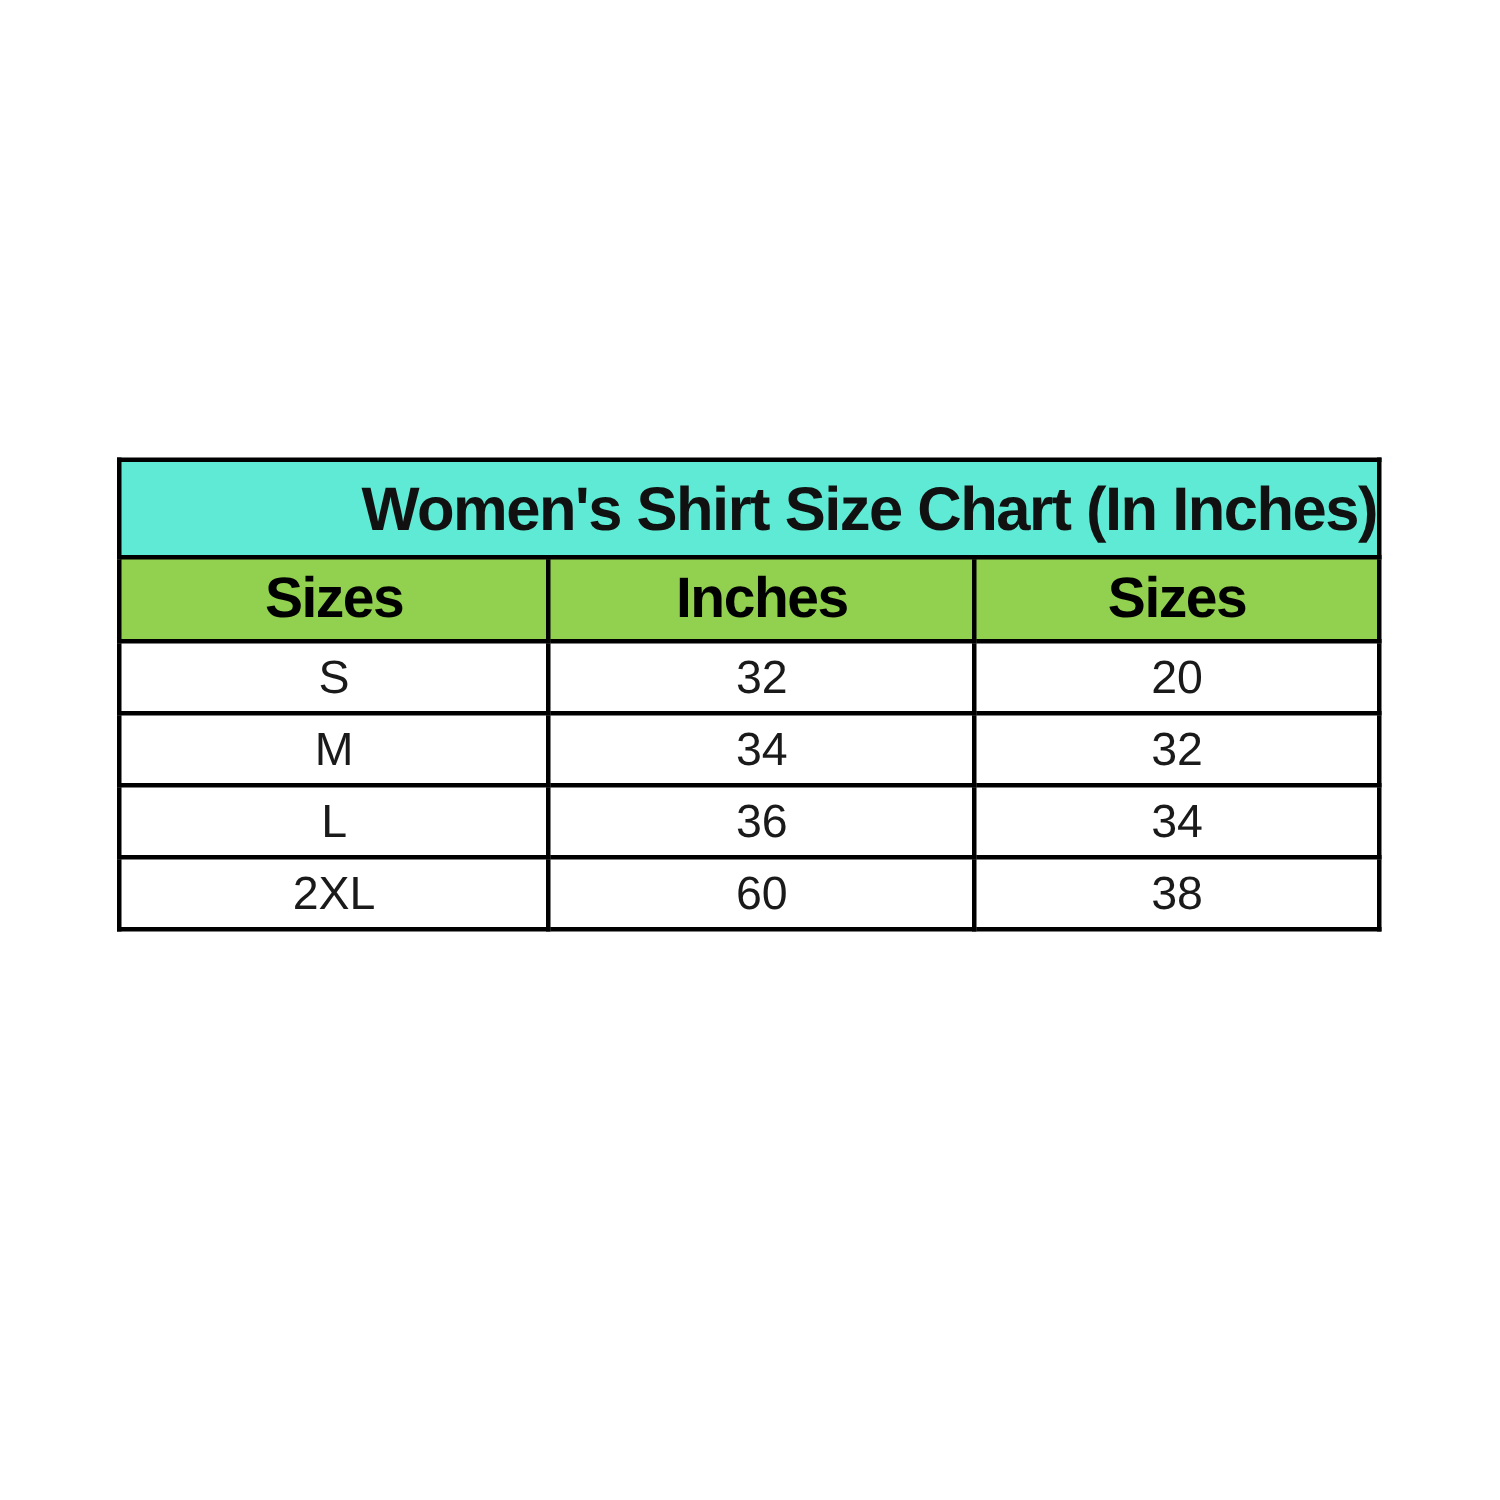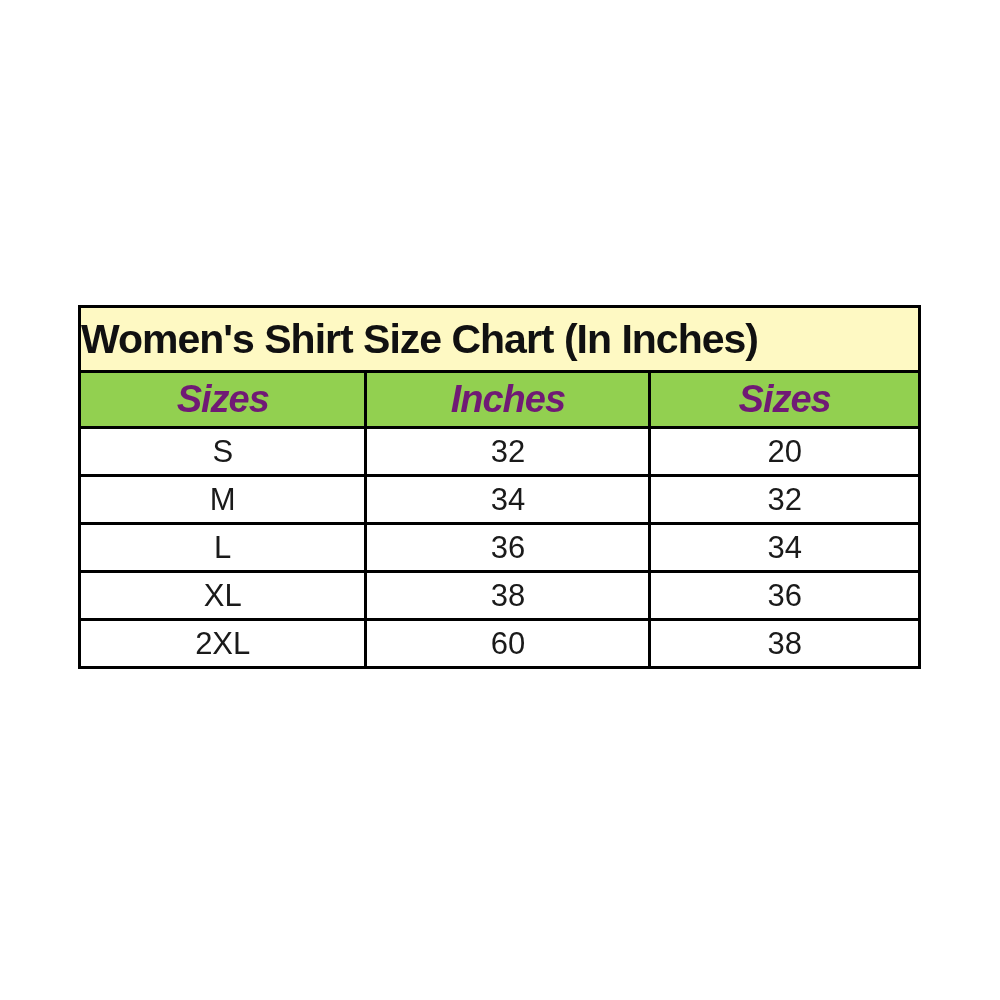--- a/index.html
+++ b/index.html
@@ -31,40 +31,39 @@
   table.size-table th,
   table.size-table td {
     border: 3px solid #000000;
   }
   col.c1 { width: 34.1%; }
   col.c2 { width: 33.8%; }
   col.c3 { width: 32.1%; }
 
   th.title-cell {
     height: 62px;
-    background: #fef9c3;
+    background: #5eead4;
     font-size: 41px;
     font-weight: bold;
     letter-spacing: -1px;
     color: #111111;
-    text-align: left;
+    text-align: right;
     vertical-align: middle;
     padding: 0;
   }
   tr.header-row th {
     height: 53px;
     background: #92D050;
     font-size: 38px;
     font-weight: bold;
     letter-spacing: -1px;
-    color: #701a75;
+    color: #000000;
     text-align: center;
     vertical-align: middle;
     padding: 0;
-    font-style: italic;
   }
   tr.data-row td {
     height: 45px;
     background: #FFFFFF;
     font-size: 31px;
     font-weight: 400;
     color: #1a1a1a;
     text-align: center;
     vertical-align: middle;
     padding: 0;
@@ -101,25 +100,20 @@
           <td>M</td>
           <td>34</td>
           <td>32</td>
         </tr>
         <tr class="data-row">
           <td>L</td>
           <td>36</td>
           <td>34</td>
         </tr>
         <tr class="data-row">
-          <td>XL</td>
-          <td>38</td>
-          <td>36</td>
-        </tr>
-        <tr class="data-row">
           <td>2XL</td>
           <td>60</td>
           <td>38</td>
         </tr>
       </tbody>
     </table>
   </div>
 </div>
 
 </body></html>

